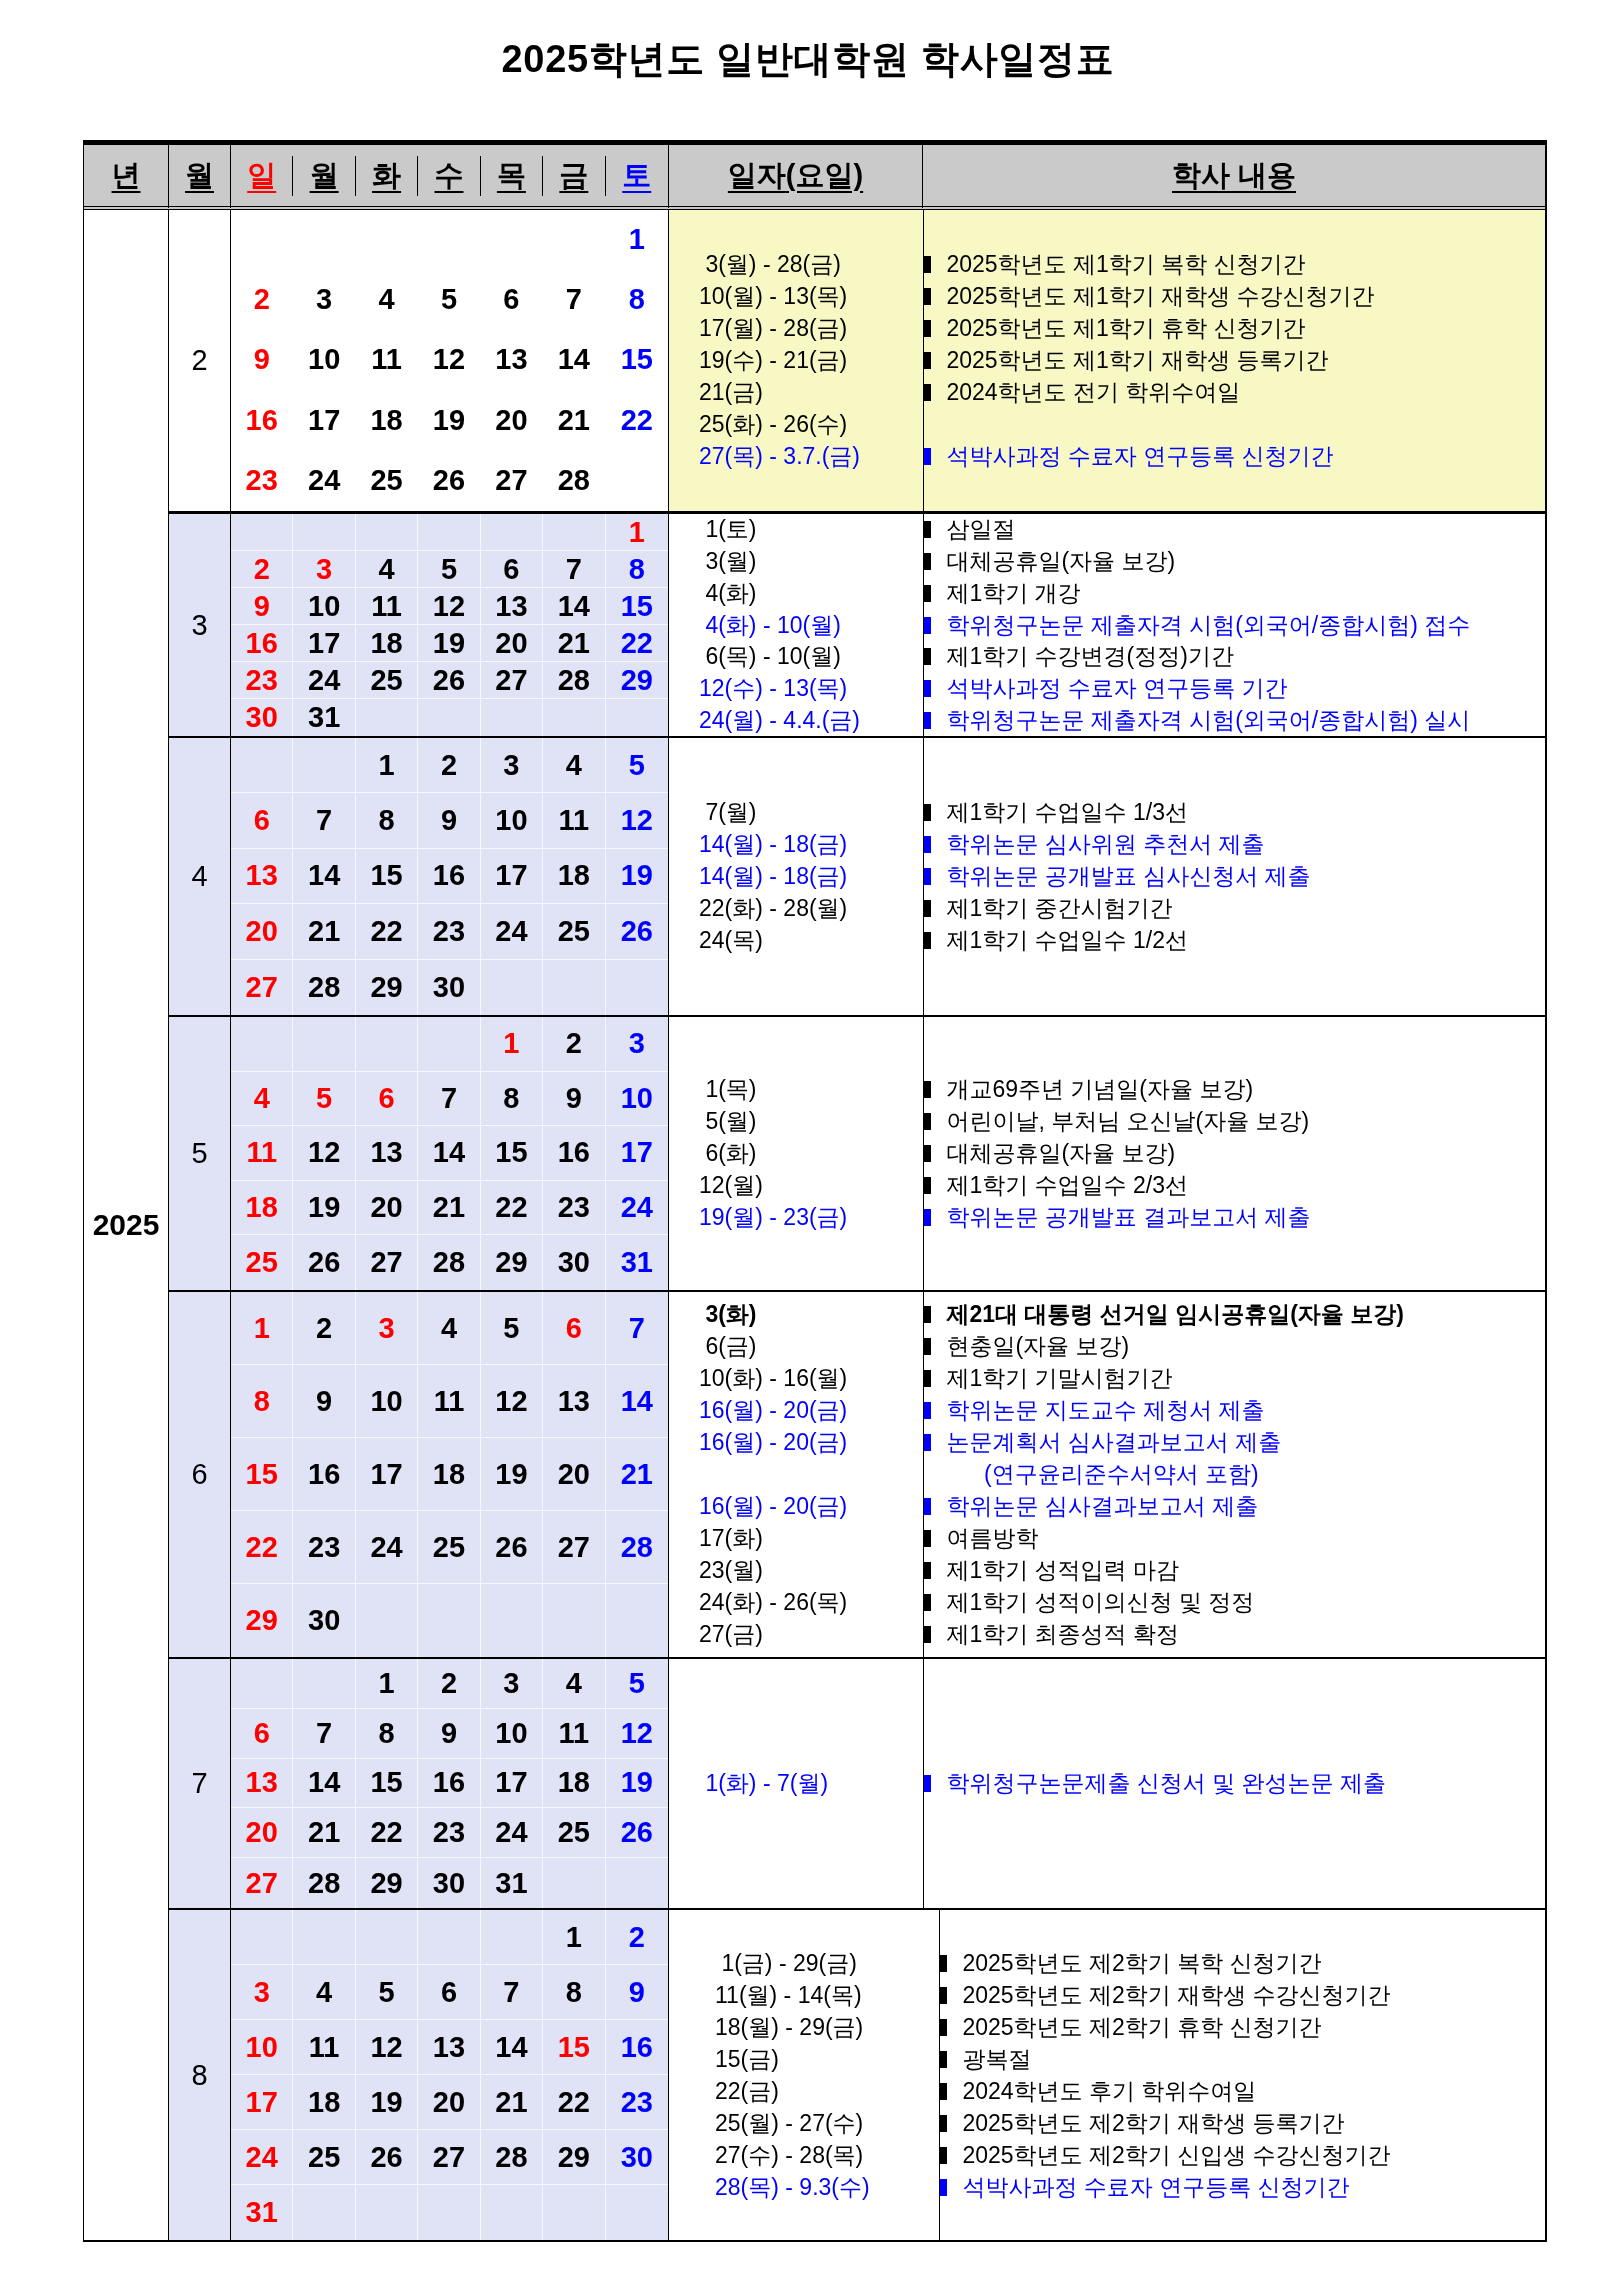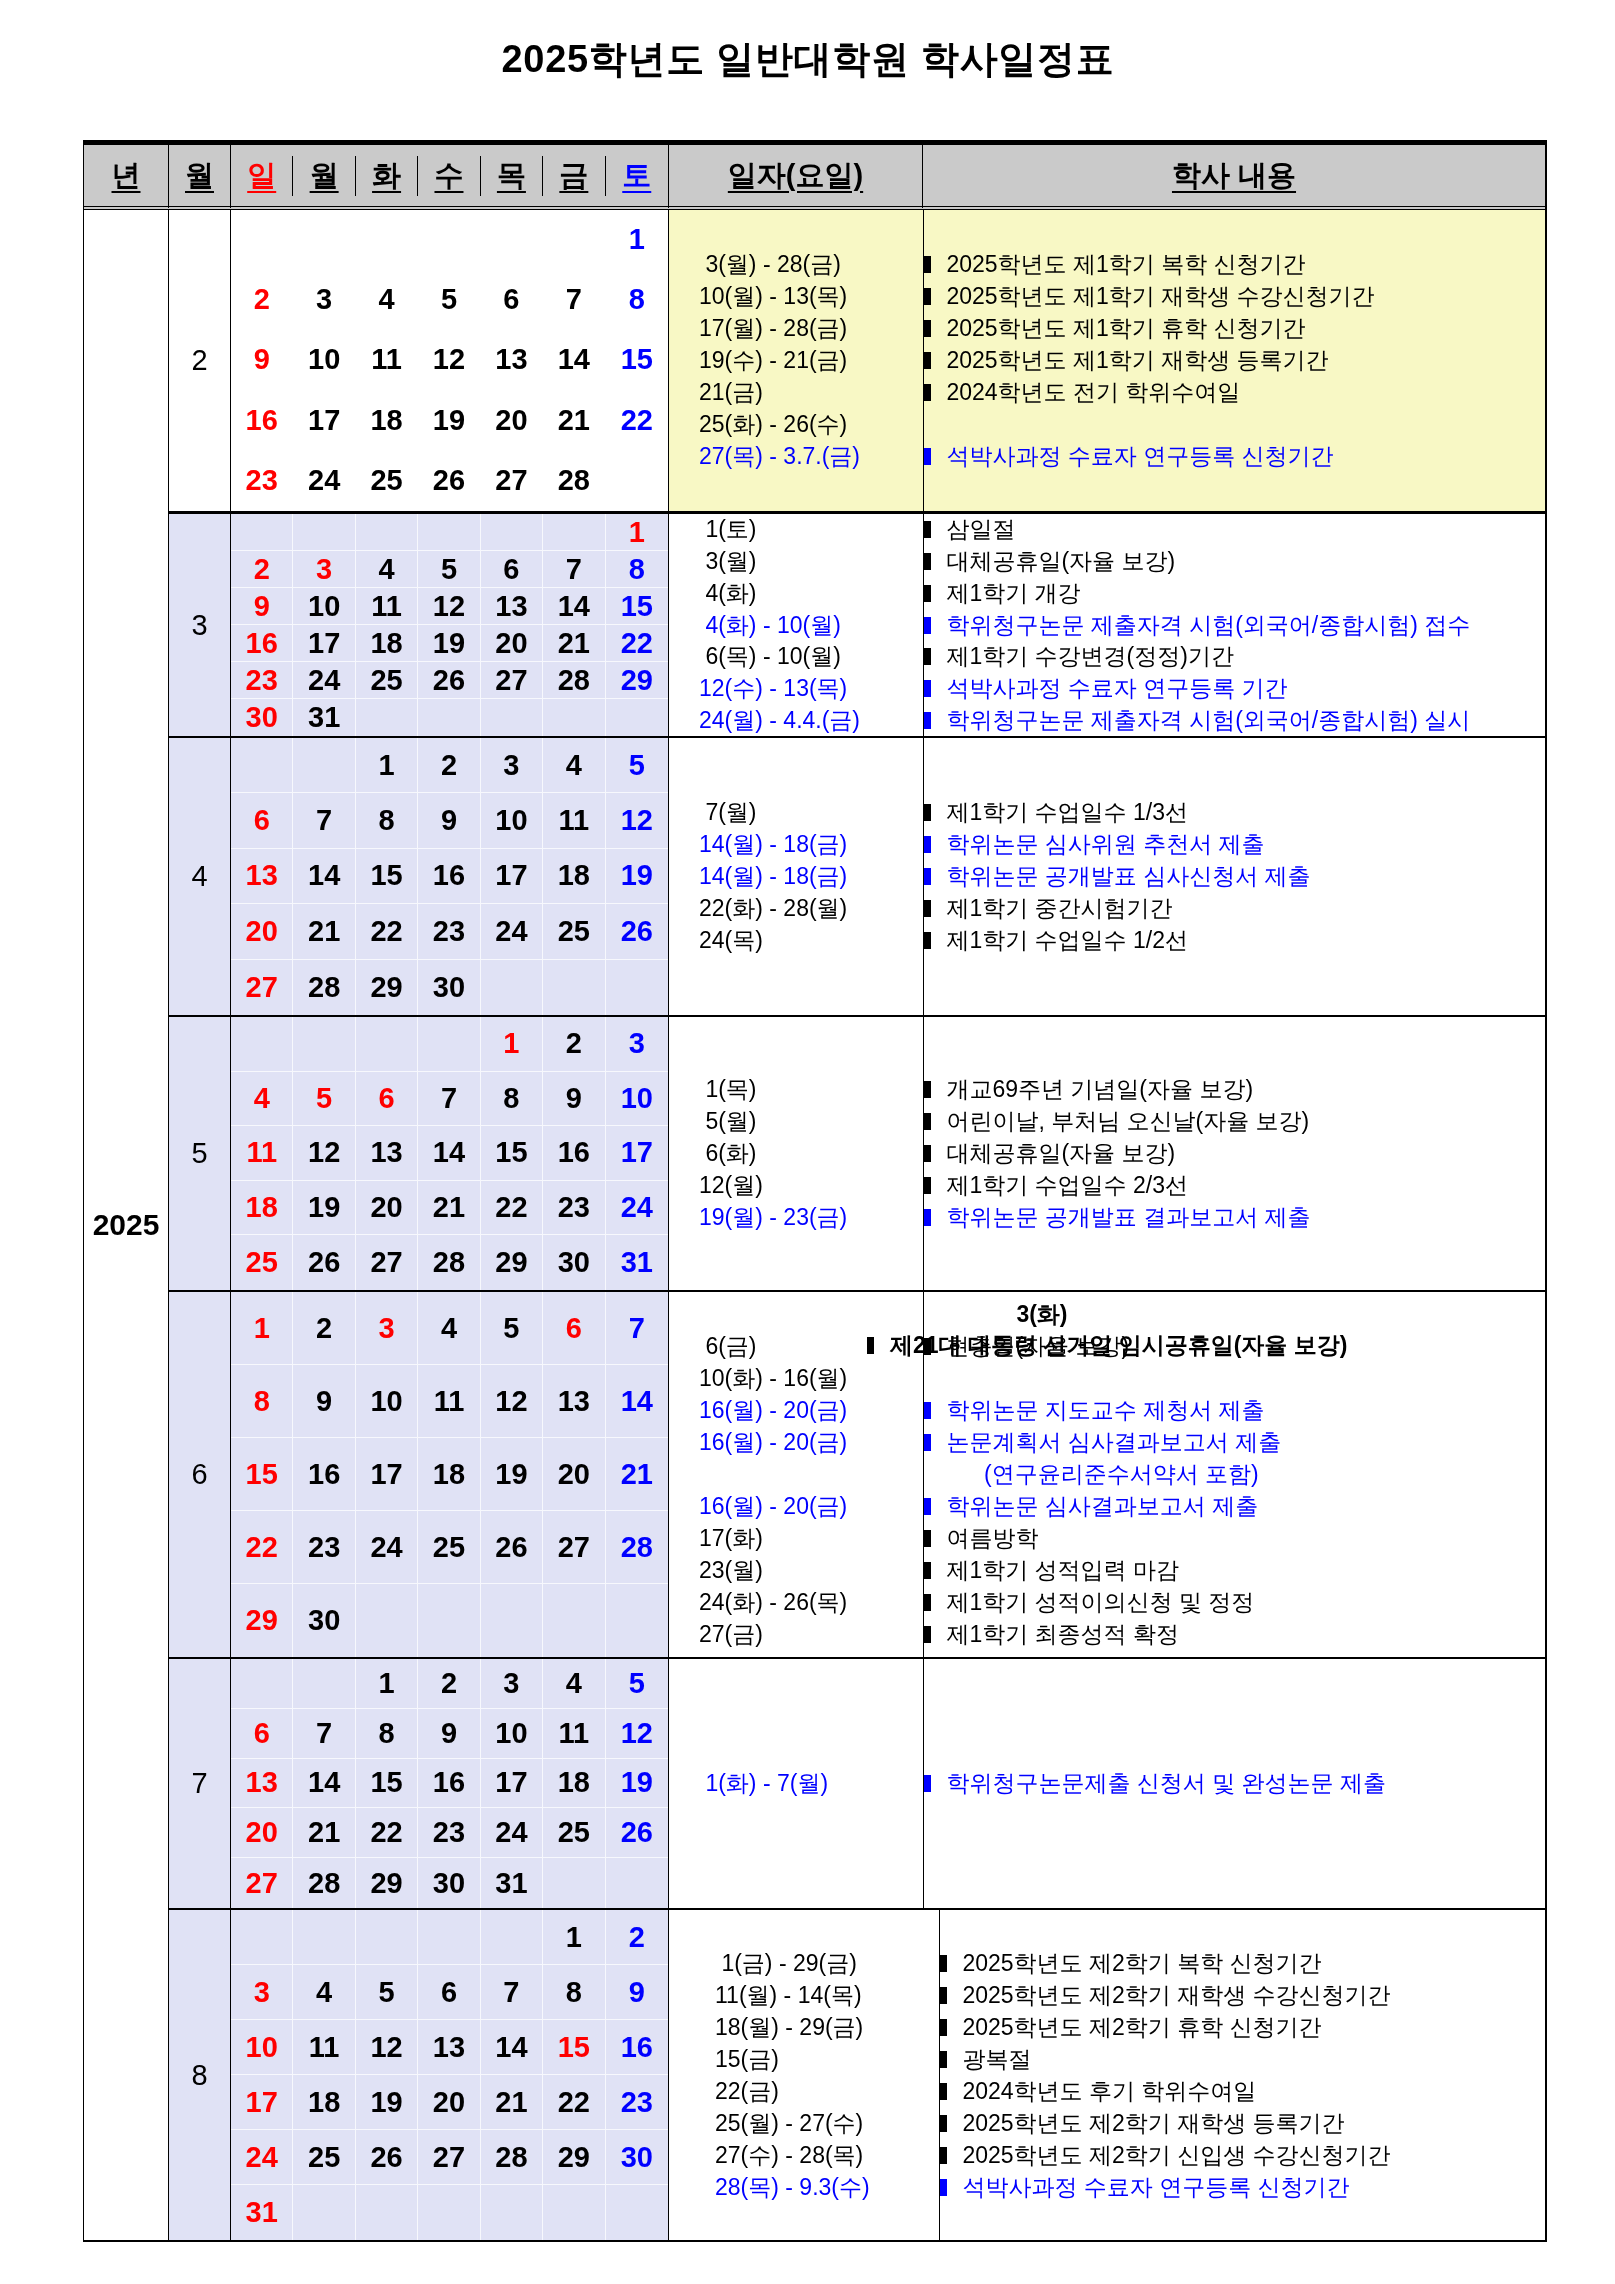--- a/index.html
+++ b/index.html
@@ -42,21 +42,21 @@
   .dc.nr{border-right:none;} .dc.nb{border-bottom:none;}
   
   .events{grid-column:4 / span 2;position:relative;display:flex;flex-direction:column;
           justify-content:center;border-right:none;}
   .divider{position:absolute;left:254px;top:0;bottom:0;width:1.3px;background:#000;}
   .ev{display:flex;align-items:center;height:32px;font-size:23px;}
   .ev .dt{flex:none;width:254px;box-sizing:border-box;padding-left:30px;white-space:pre;}
   .ev .tx{flex:1;display:flex;align-items:center;box-sizing:border-box;}
   .bullet{flex:none;display:inline-block;width:7.8px;height:17px;background:currentColor;margin-right:15.6px;}
   .ev.cont .tx{padding-left:61px;}
-  .ev.bold{font-weight:bold;flex-direction:column;}
+  .ev.bold{font-weight:bold;}
 </style>
 </head>
 <body>
 
 <div class="page">
   <div class="title">2025학년도 일반대학원 학사일정표</div>
 
   <div class="grid">
 
     <div class="hc c1">
@@ -781,20 +781,24 @@
         </div>
         <div class="ev">
           <div class="dt"> 6(금)</div>
           <div class="tx">
             <span class="bullet"></span>
             <span>현충일(자율 보강)</span>
           </div>
         </div>
         <div class="ev">
           <div class="dt">10(화) - 16(월)</div>
+          <div class="tx">
+            <span class="bullet"></span>
+            <span>제1학기 기말시험기간</span>
+          </div>
         </div>
         <div class="ev blue">
           <div class="dt">16(월) - 20(금)</div>
           <div class="tx">
             <span class="bullet"></span>
             <span>학위논문 지도교수 제청서 제출</span>
           </div>
         </div>
         <div class="ev blue">
           <div class="dt">16(월) - 20(금)</div>

